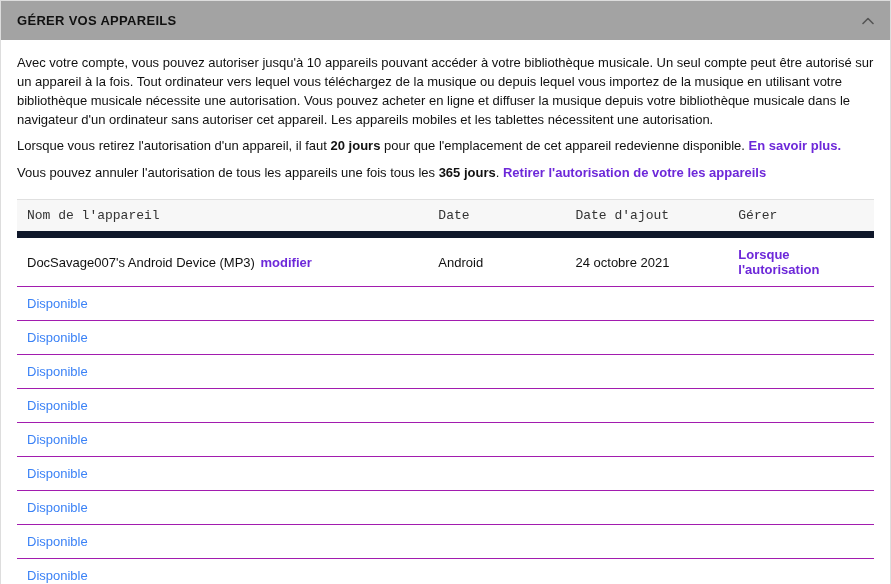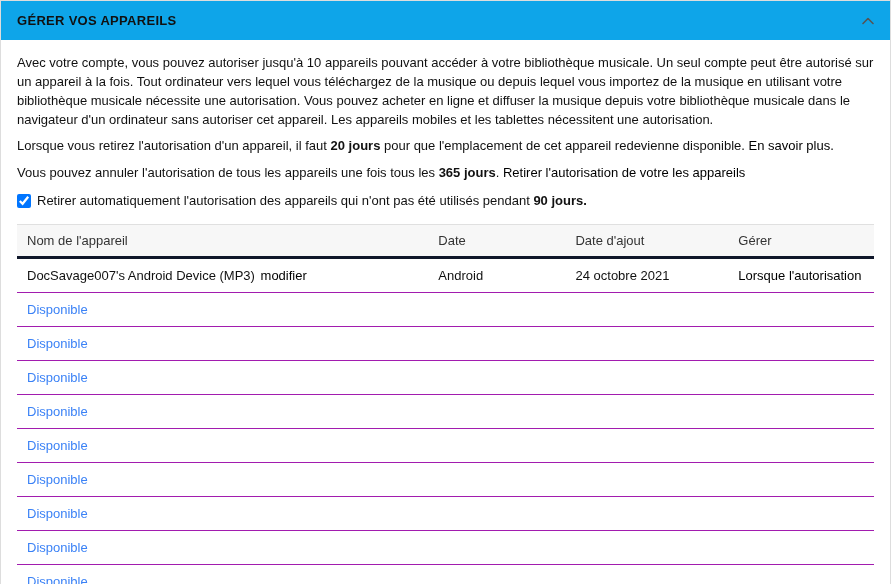--- a/index.html
+++ b/index.html
@@ -7,21 +7,21 @@
       font-family: Arial, Helvetica, sans-serif;
       font-size: 13px;
       color: #111;
       background: #fff;
       width: 891px;
     }
     .panel {
       border: 1px solid #ddd;
     }
     .panel-header {
-      background: #0ea5e9;
+      background: #a3a3a3;
       padding: 12px 16px;
       display: flex;
       justify-content: space-between;
       align-items: center;
       cursor: pointer;
     }
     .panel-header h2 {
       font-size: 13px;
       font-weight: bold;
       letter-spacing: 0.3px;
@@ -38,23 +38,24 @@
       padding: 14px 16px 20px 16px;
     }
     .intro p {
       line-height: 1.45;
       margin-bottom: 2px;
     }
     .intro .p2, .intro .p3 {
       margin-top: 8px;
     }
     a, .link {
-      color: #000000;
+      color: #6d28d9;
       text-decoration: none;
       cursor: pointer;
+      font-weight: bold;
     }
     .checkbox-row {
       margin-top: 10px;
       display: flex;
       align-items: center;
       gap: 6px;
     }
     .checkbox-row input[type="checkbox"] {
       width: 14px;
       height: 14px;
@@ -65,23 +66,24 @@
       margin-top: 16px;
       width: 100%;
       border-collapse: collapse;
     }
     .device-table thead th {
       text-align: left;
       font-weight: normal;
       color: #333;
       background: #f7f7f7;
       border-top: 1px solid #e0e0e0;
-      border-bottom: 3px solid #0f172a;
+      border-bottom: 7px solid #0f172a;
       padding: 8px 10px;
       font-size: 13px;
+      font-family: Liberation Mono, monospace;
     }
     .device-table tbody td {
       padding: 9px 10px;
       border-bottom: 1px solid #a21caf;
       font-size: 13px;
       vertical-align: middle;
     }
     .col-name { width: 48%; }
     .col-type { width: 16%; }
     .col-date { width: 19%; }
@@ -105,26 +107,20 @@
     <div class="intro">
       <p>Avec votre compte, vous pouvez autoriser jusqu'à 10 appareils pouvant accéder à votre bibliothèque musicale. Un seul compte peut être autorisé sur un appareil à la fois. Tout ordinateur vers lequel vous téléchargez de la musique ou depuis lequel vous importez de la musique en utilisant votre bibliothèque musicale nécessite une autorisation. Vous pouvez acheter en ligne et diffuser la musique depuis votre bibliothèque musicale dans le navigateur d'un ordinateur sans autoriser cet appareil. Les appareils mobiles et les tablettes nécessitent une autorisation.</p>
       <p class="p2">
         <span>Lorsque vous retirez l'autorisation d'un appareil, il faut </span><span class="bold">20 jours</span><span> pour que l'emplacement de cet appareil redevienne disponible. </span><a href="#" class="link">En savoir plus.</a>
       </p>
       <p class="p3">
         <span>Vous pouvez annuler l'autorisation de tous les appareils une fois tous les </span><span class="bold">365 jours</span><span>. </span><a href="#" class="link">Retirer l'autorisation de votre les appareils</a>
       </p>
     </div>
 
-    <div class="checkbox-row">
-      <input type="checkbox" checked="" style="">
-      <label>
-        <span>Retirer automatiquement l'autorisation des appareils qui n'ont pas été utilisés pendant </span><span class="bold">90 jours.</span>
-      </label>
-    </div>
 
     <table class="device-table">
       <thead>
         <tr>
           <th class="col-name">Nom de l'appareil</th>
           <th class="col-type">Date</th>
           <th class="col-date">Date d'ajout</th>
           <th class="col-manage">Gérer</th>
         </tr>
       </thead>

